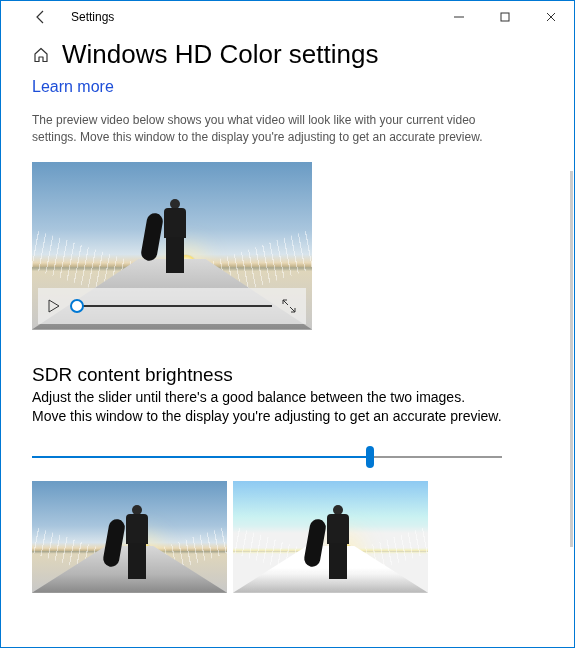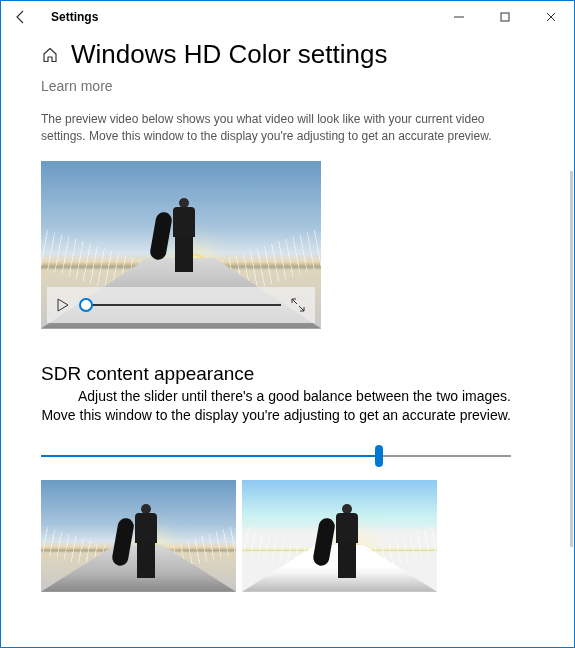--- a/index.html
+++ b/index.html
@@ -9,22 +9,21 @@
     width: 575px;
     height: 648px;
     overflow: hidden;
     border: 1px solid #0078d4;
     position: relative;
   }
   .titlebar {
     height: 32px;
     display: flex;
     align-items: center;
-    padding-left: 4px;
-    font-weight: bold;
+    padding-left: 24px;
   }
   .back-btn {
     width: 32px; height: 32px;
     display:flex;align-items:center;justify-content:center;
     cursor:pointer;
     font-size:16px;
     color:#333;
   }
   .tb-title { font-size: 12px; margin-left: 14px; color:#000;}
   .win-controls {
@@ -32,33 +31,33 @@
     display:flex;
   }
   .win-btn {
     width:46px; height:32px;
     display:flex;align-items:center;justify-content:center;
     font-size:10px;
     color:#333;
     cursor:pointer;
   }
   .content {
-    padding: 6px 24px 24px 40px;
+    padding: 6px 24px 24px 31px;
     height: calc(100% - 32px);
     overflow-y:auto;
   }
   .heading-row {
     display:flex;
     align-items:center;
     gap:12px;
     margin-bottom:6px;
   }
   .home-icon { width:18px; height:18px; display:flex; align-items:center; cursor:pointer;}
   .page-title { font-size:26px; font-weight:400; color:#000;}
-  .learn-link { color:#737373; font-size:14px; cursor:pointer; display:inline-block; margin-top:2px;}
+  .learn-link { color:#1d4ed8; font-size:16px; cursor:pointer; display:inline-block; margin-top:2px;}
   .desc { color:#555; font-size:12px; margin-top:16px; max-width:460px; line-height:1.4;}
   .video-box {
     margin-top:16px;
     width:280px;
     height:168px;
     position:relative;
     overflow:hidden;
   }
   .scene { width:100%; height:100%; position:relative; }
   .sky { position:absolute; inset:0; background:linear-gradient(to bottom,#6a9bc4 0%,#a8c5dd 40%,#d8e4ec 55%,#e9d9b8 60%,#c9b890 62%,#a9a890 63%,#dfd6bb 65%,#c8c8c8 100%);}
@@ -81,21 +80,21 @@
     display:flex;
     align-items:center;
     padding:0 10px;
     gap:10px;
   }
   .play-btn{width:14px;height:14px;cursor:pointer;display:flex;align-items:center;}
   .track{flex:1;height:2px;background:#333;position:relative;}
   .thumb{position:absolute;left:0px;top:50%;transform:translate(-2px,-50%);width:14px;height:14px;border-radius:50%;background:#fff;border:2px solid #0078d4;}
   .fs-btn{width:14px;height:14px;cursor:pointer;display:flex;}
   .section-title{font-size:19px;font-weight:400;margin-top:34px;color:#000;}
-  .section-desc{font-size:14px;color:#000;max-width:470px;line-height:1.4;margin-top:2px;text-align:right;}
+  .section-desc{font-size:14px;color:#000;max-width:470px;line-height:1.4;margin-top:2px;}
   .slider-wrap{margin-top:20px;width:470px;position:relative;height:20px;}
   .slider-track{position:absolute;top:50%;left:0;right:0;height:2px;background:#999;transform:translateY(-50%);}
   .slider-fill{position:absolute;top:50%;left:0;height:2px;background:#0078d4;transform:translateY(-50%);}
   .slider-thumb{position:absolute;top:50%;transform:translate(-50%,-50%);width:8px;height:22px;border-radius:4px;background:#0078d4;cursor:pointer;}
   .compare{display:flex;gap:6px;margin-top:14px;}
   .thumb-img{width:195px;height:112px;position:relative;overflow:hidden;}
   .thumb-img.bright .sky{filter:brightness(1.35) contrast(.9);}
   .thumb-img.bright .deck{filter:brightness(1.35);}
   .footer-note{color:#777;font-size:14px;margin-top:8px;}
   .scrollbar{position:absolute;right:1px;top:170px;bottom:100px;width:3px;background:#ccc;}
@@ -168,21 +167,21 @@
         <div class="thumb"></div>
       </div>
       <div class="fs-btn">
         <svg width="14" height="14" viewBox="0 0 14 14">
             <path d="M1 5V1h4M13 9v4H9M1 1l5 5M13 13 8 8" stroke="#333" fill="none"></path>
           </svg>
       </div>
     </div>
   </div>
 
-  <h2 class="section-title">SDR content appearance</h2>
+  <h2 class="section-title">SDR content brightness</h2>
   <p class="section-desc">Adjust the slider until there's a good balance between the two images. Move this window to the display you're adjusting to get an accurate preview.</p>
 
   <div class="slider-wrap">
     <div class="slider-track"></div>
     <div class="slider-fill" id="sfill" style="width: 72%;"></div>
     <div class="slider-thumb" id="sthumb" style="left: 72%;"></div>
   </div>
 
   <div class="compare">
     <div class="thumb-img">

